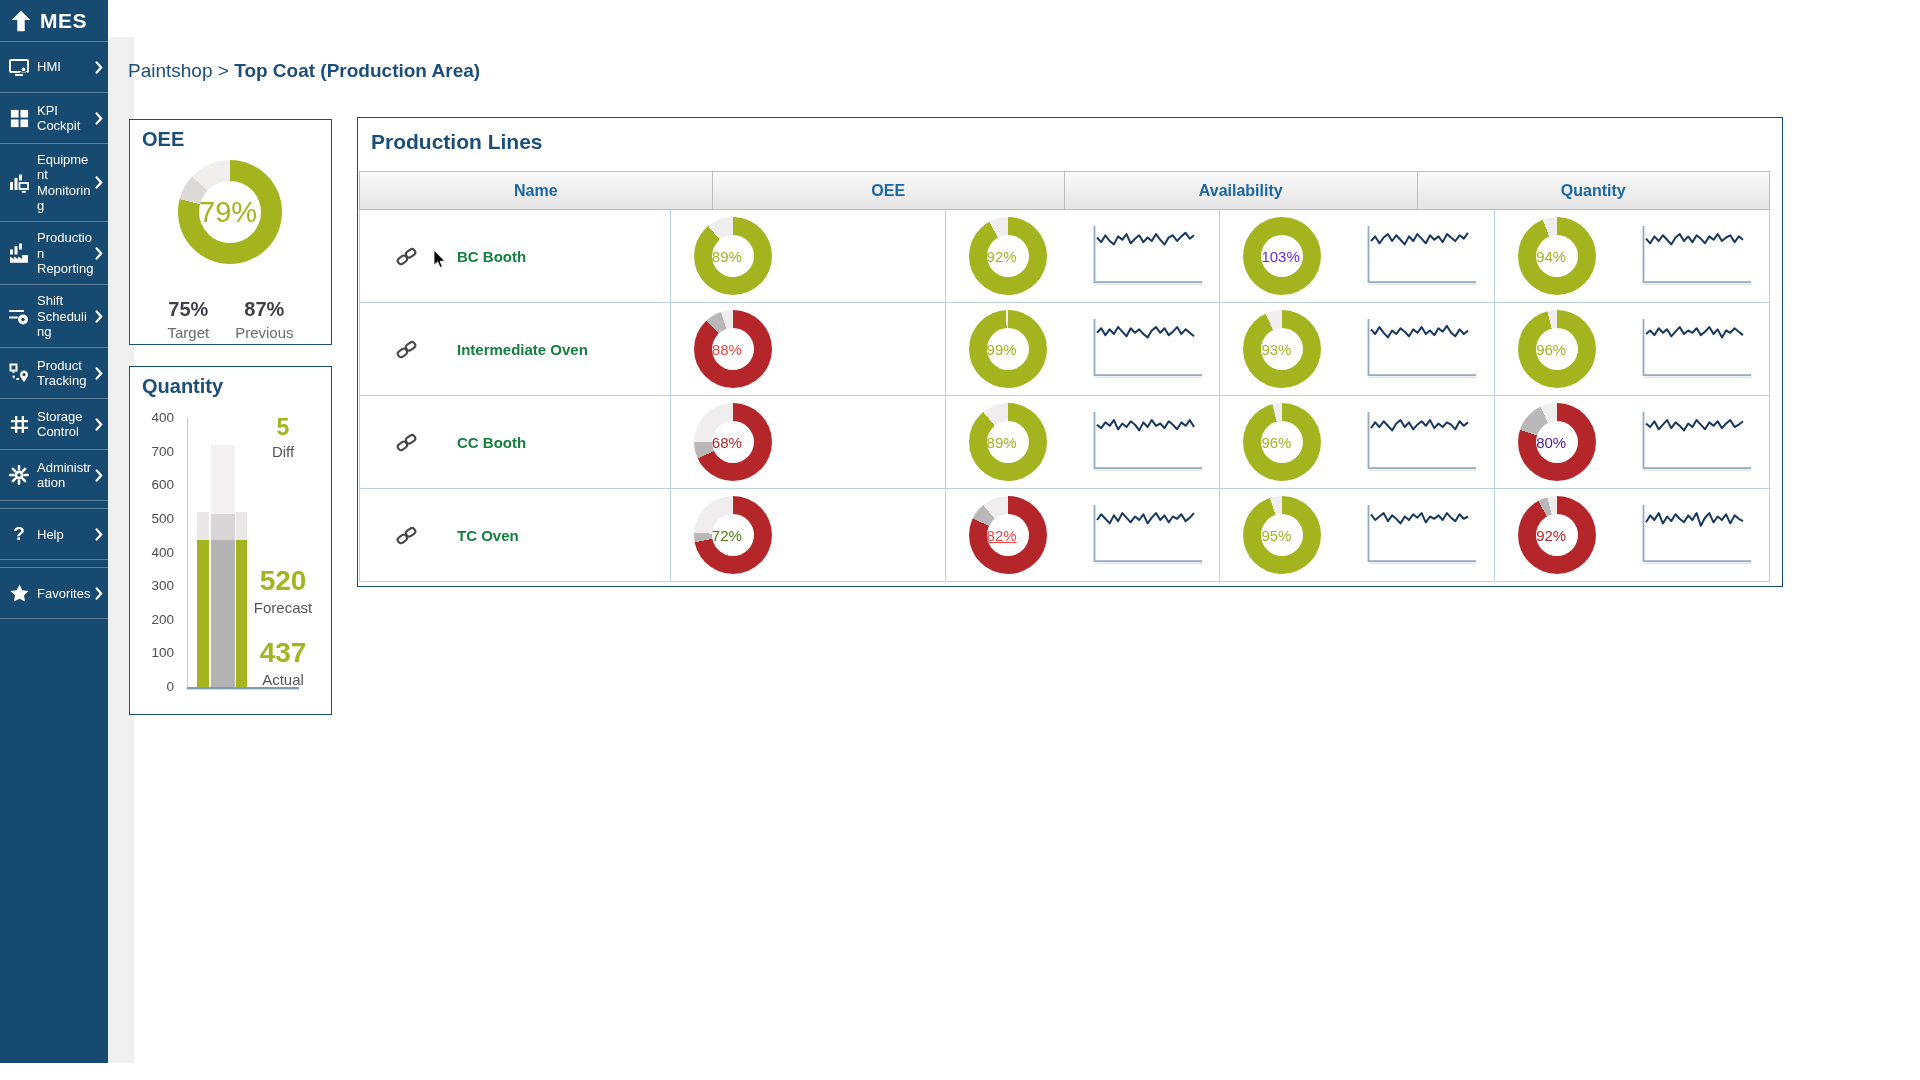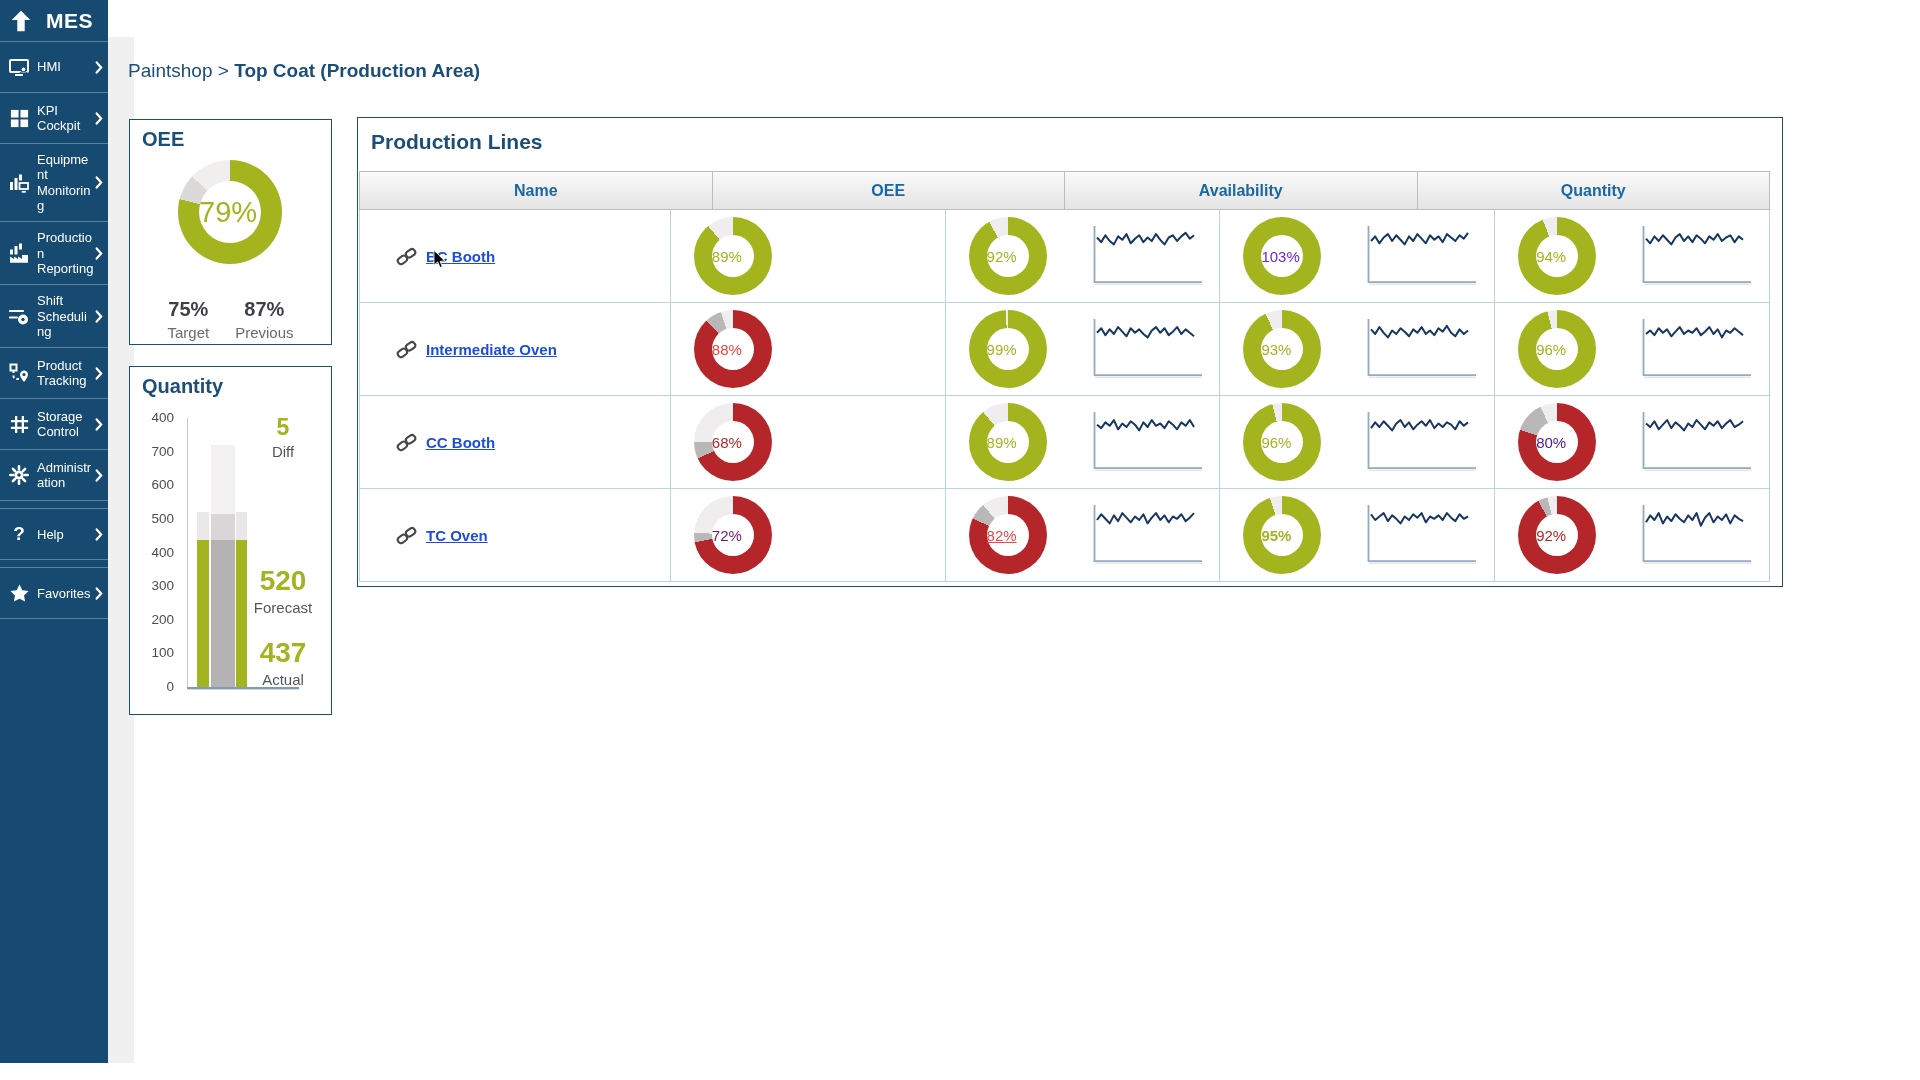--- a/index.html
+++ b/index.html
@@ -1,21 +1,21 @@
 <!DOCTYPE html>
 <html><head>
 <meta charset="utf-8">
 <style>
   html,body{margin:0;padding:0;}
   body{width:1920px;height:1080px;position:relative;background:#fff;
        font-family:"Liberation Sans",sans-serif;color:#3c3c46;overflow:hidden;}
 
   
   .sidebar{position:absolute;left:0;top:0;width:108px;height:1063px;background:#174a70;}
-  .logo{display:flex;align-items:center;gap:12px;padding:9px 20px 8px 8px;}
+  .logo{display:flex;align-items:center;gap:6px;padding:9px 20px 8px 8px;}
   .logo-label{color:#fff;font-size:21px;font-weight:700;letter-spacing:.5px;}
   .side-menu{display:flex;flex-direction:column;}
   .side-item{display:flex;align-items:center;padding:8px 4px 8px 6px;min-height:34px;
              border-bottom:1px solid rgba(255,255,255,.30);cursor:pointer;position:relative;}
   .side-item.first{border-top:1px solid rgba(255,255,255,.30);}
   .side-item.gap{margin-top:7px;border-top:1px solid rgba(255,255,255,.30);}
   .side-icon{width:26px;flex:0 0 26px;display:flex;justify-content:center;align-items:center;}
   .side-icon .q{color:#fff;font-size:19px;font-weight:700;}
   .side-label{flex:1;color:#fff;font-size:13px;line-height:1.18;padding-left:5px;
               overflow-wrap:anywhere;}
@@ -66,21 +66,21 @@
   .pl-header{display:flex;height:37px;border:1px solid #bdbdbd;
              background:linear-gradient(#fafafa,#e4e4e4);}
   .pl-hcell{flex:1;display:flex;align-items:center;justify-content:center;
             font-size:16px;font-weight:700;color:#1a67a3;}
   .pl-hcell + .pl-hcell{border-left:1px solid #bdbdbd;}
   .pl-body{border-left:1px solid #b9d4e0;border-right:1px solid #b9d4e0;}
   .pl-row{display:flex;height:92px;border-bottom:1px solid #b9d4e0;background:#fff;}
   .pl-cell{flex:1;display:flex;align-items:center;}
   .pl-cell + .pl-cell{border-left:1px solid #b9d4e0;}
   .pl-cell.name{padding-left:36px;gap:9px;}
-  .row-link{font-size:15px;font-weight:700;color:#1d4ed8;text-decoration:underline;cursor:pointer;}
+  .row-link{font-size:15px;font-weight:700;color:#15803d;cursor:pointer;margin-left:31px;}
   .pl-cell .donut{margin-left:23px;}
   .spark{margin-left:42px;}
 
   .cursor{position:absolute;left:433px;top:249px;z-index:5;}
 </style>
 </head>
 <body>
 
 <nav class="sidebar">
   <div class="logo">
@@ -492,38 +492,38 @@
                   <rect x="1.8" y="12.2" width="11" height="7.4" rx="3.4" transform="rotate(-35 7.3 15.9)"></rect>
                   <rect x="11.2" y="4.6" width="11" height="7.4" rx="3.4" transform="rotate(-35 16.7 8.3)"></rect>
                 </g>
               </svg>
             </span>
             <span class="row-link">TC Oven</span>
           </div>
           <div class="pl-cell">
             <div class="donut small" style="background: conic-gradient(rgb(181, 38, 43) 0deg, rgb(181, 38, 43) 72%, rgb(185, 183, 184) 72%, rgb(185, 183, 184) 76%, rgb(239, 237, 237) 76%, rgb(239, 237, 237) 100%);">
               <div class="hole">
-                <span class="dlabel" style="color: #701a75;">72%</span>
+                <span class="dlabel" style="color: #4d7c0f;">72%</span>
               </div>
             </div>
           </div>
           <div class="pl-cell">
             <div class="donut small" style="background: conic-gradient(rgb(181, 38, 43) 0deg, rgb(181, 38, 43) 82%, rgb(185, 183, 184) 82%, rgb(185, 183, 184) 89%, rgb(239, 237, 237) 89%, rgb(239, 237, 237) 100%);">
               <div class="hole">
                 <span class="dlabel" style="color: #ef4444; text-decoration: underline;">82%</span>
               </div>
             </div>
             <svg width="117" height="64" viewBox="0 0 117 64" class="spark">
               <path d="M5.5 2 V58.2 H113" fill="none" stroke="#93abbf" stroke-width="1.8"></path>
               <path d="M6 60.2 H113" stroke="#d8d8d8" stroke-width="1"></path>
               <polyline points="8.0,17.0 12.2,11.3 16.4,15.8 20.7,20.4 24.9,12.4 29.1,18.1 33.3,10.1 37.5,14.7 41.7,19.3 46.0,13.5 50.2,17.0 54.4,11.3 58.6,20.4 62.8,14.7 67.0,10.1 71.3,17.0 75.5,12.4 79.7,19.3 83.9,13.5 88.1,15.8 92.3,11.3 96.6,18.1 100.8,14.7 105.0,10.1" fill="none" stroke="#17375f" stroke-width="2" stroke-linejoin="round"></polyline>
             </svg>
           </div>
           <div class="pl-cell">
-            <div class="donut small" style="background: conic-gradient(rgb(163, 180, 31) 0deg, rgb(163, 180, 31) 95%, rgb(239, 237, 237) 95%, rgb(239, 237, 237) 100%); font-weight: bold;">
+            <div class="donut small" style="background: conic-gradient(rgb(163, 180, 31) 0deg, rgb(163, 180, 31) 95%, rgb(239, 237, 237) 95%, rgb(239, 237, 237) 100%);">
               <div class="hole">
                 <span class="dlabel" style="color: rgb(163, 180, 31);">95%</span>
               </div>
             </div>
             <svg width="117" height="64" viewBox="0 0 117 64" class="spark">
               <path d="M5.5 2 V58.2 H113" fill="none" stroke="#93abbf" stroke-width="1.8"></path>
               <path d="M6 60.2 H113" stroke="#d8d8d8" stroke-width="1"></path>
               <polyline points="8.0,11.3 12.2,17.0 16.4,13.5 20.7,10.1 24.9,18.1 29.1,12.4 33.3,15.8 37.5,20.4 41.7,13.5 46.0,17.0 50.2,11.3 54.4,14.7 58.6,10.1 62.8,19.3 67.0,13.5 71.3,15.8 75.5,12.4 79.7,17.0 83.9,10.1 88.1,14.7 92.3,18.1 96.6,11.3 100.8,15.8 105.0,13.5" fill="none" stroke="#17375f" stroke-width="2" stroke-linejoin="round"></polyline>
             </svg>
           </div>

